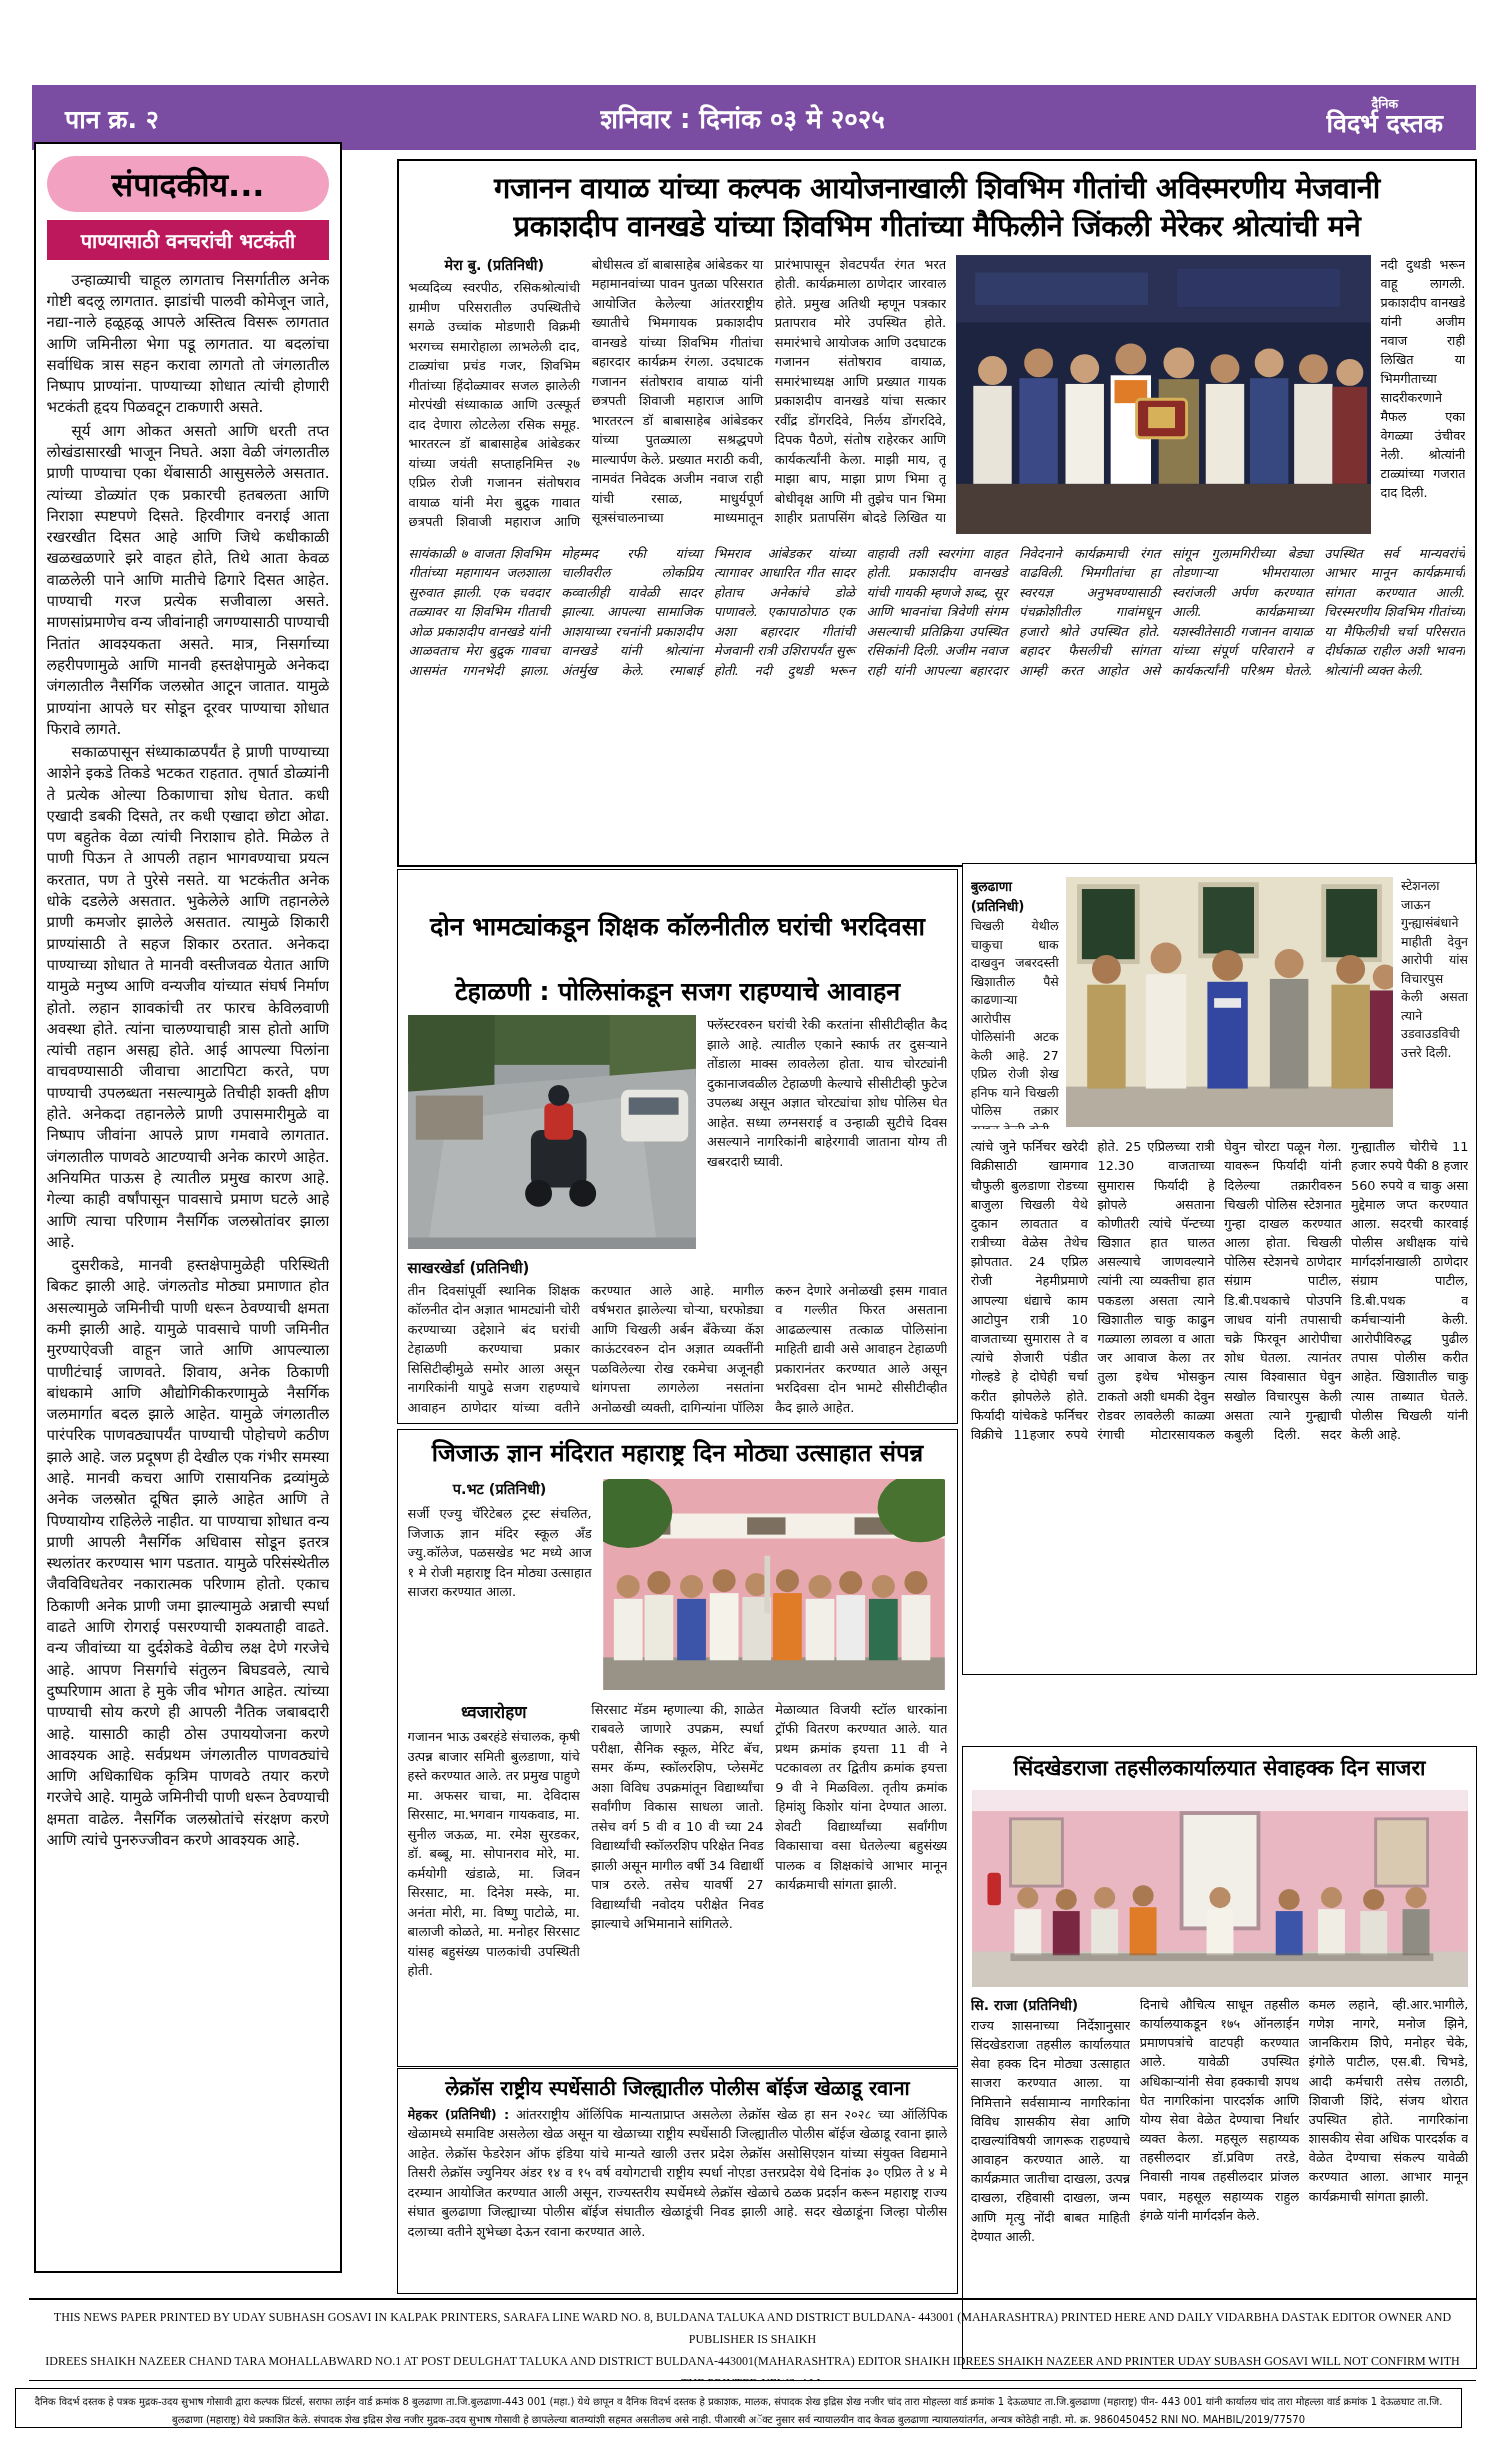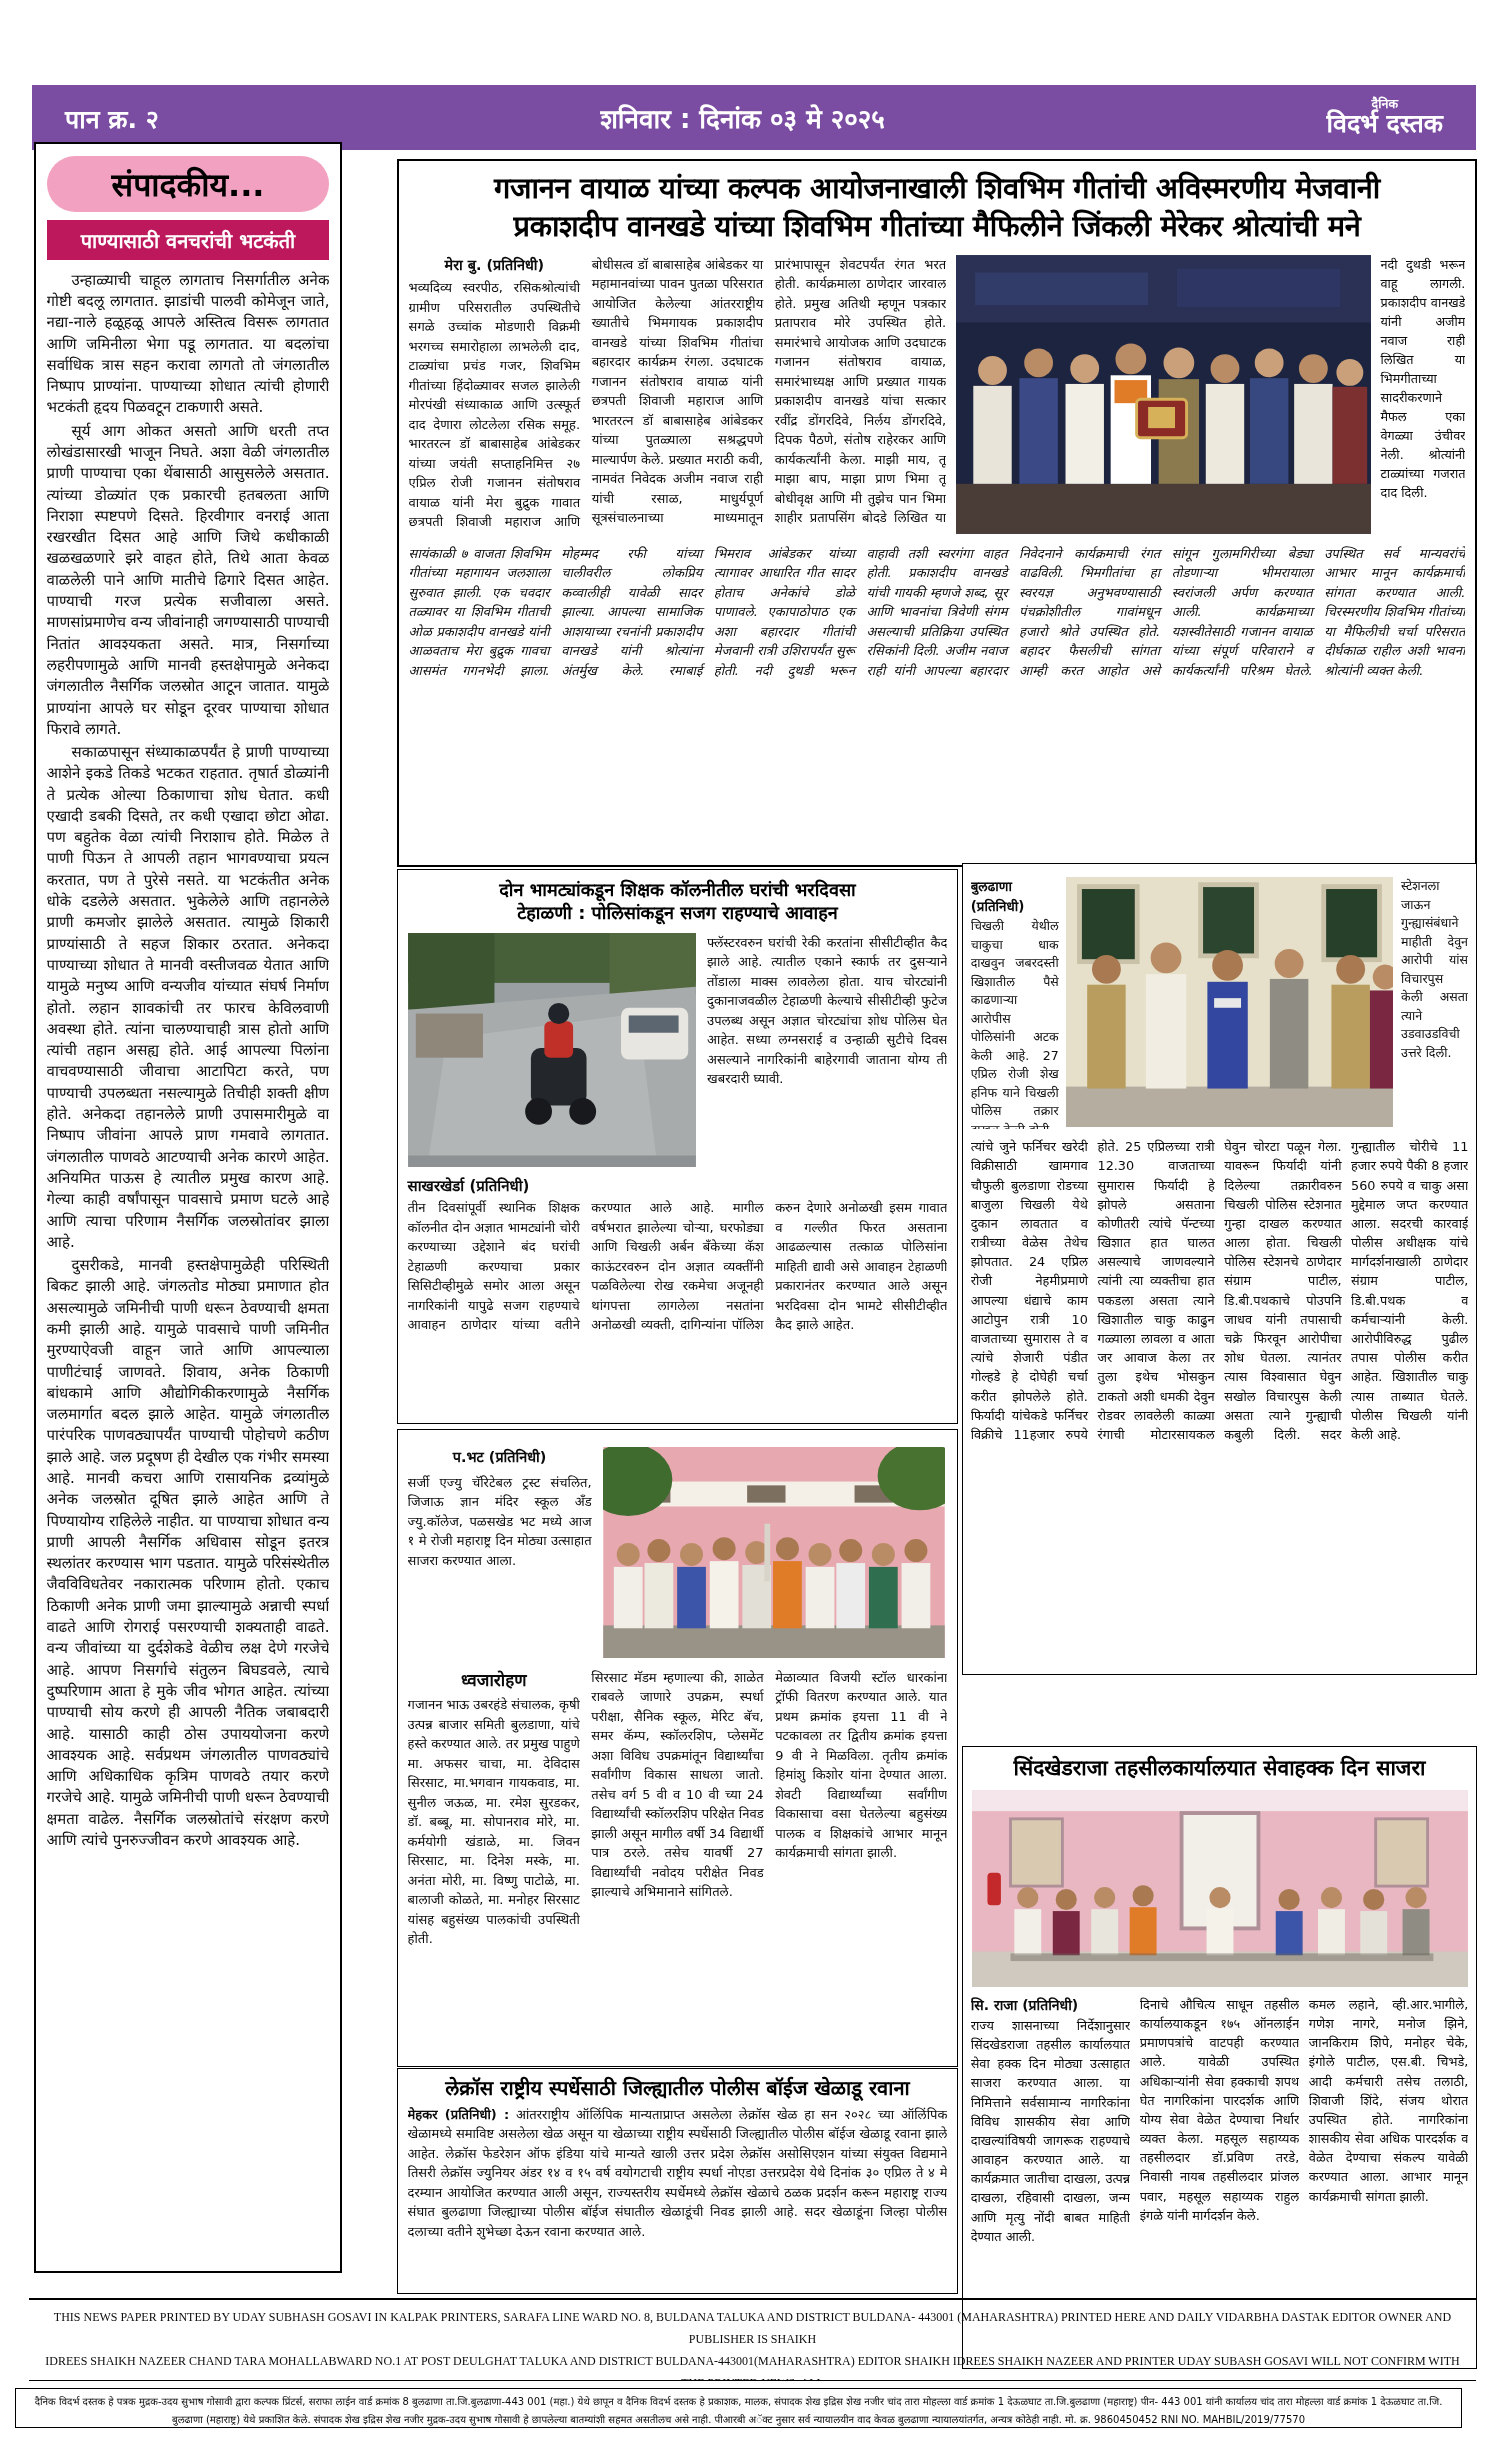--- a/index.html
+++ b/index.html
@@ -36,21 +36,21 @@
   .main-art .hl1,.main-art .hl2{font-size:29px;letter-spacing:-0.3px;}
   .rowA{display:flex;gap:9.6px;margin-top:9.6px;height:281px;overflow:hidden;}
   .cols3{width:538px;column-count:3;column-gap:11.5px;font-size:13px;line-height:1.5;text-align:justify;overflow:hidden;}
   .cols3 .byline{display:block;text-align:center;font-size:14.4px;margin-bottom:1.9px;}
   .ph-main{width:415px;height:279px;flex:none;}
   .narrowcol{width:85px;font-size:12.7px;line-height:1.5;text-align:justify;overflow:hidden;}
   .rowB{margin-top:7.7px;column-count:7;column-gap:11.5px;font-size:13px;line-height:1.5;text-align:justify;height:309px;overflow:hidden;font-style:italic;}
 
   
   .thieves{left:397px;top:869px;width:561px;height:555px;padding:7.7px 9.6px;}
-  .thieves .hl{font-size:18px;}
+  .thieves .hl{font-size:25px;margin-top:32px;}
   .th-row{display:flex;gap:11.5px;margin-top:7.7px;height:236px;overflow:hidden;}
   .ph-cctv{width:288px;height:234px;flex:none;}
   .th-side{font-size:13px;line-height:1.5;text-align:justify;overflow:hidden;}
   .th-byline{margin-top:5.8px;font-size:15px;font-weight:bold;}
   .th-body{margin-top:3.8px;column-count:3;column-gap:11.5px;font-size:13px;line-height:1.5;text-align:justify;height:204px;overflow:hidden;}
 
   
   .knife{left:962px;top:863px;width:515px;height:812px;padding:7.7px 7.7px;}
   .knife .hl{font-size:21px;}
   .kn-row{display:flex;gap:7.7px;margin-top:5.8px;height:252px;overflow:hidden;}
@@ -217,20 +217,21 @@
           <circle cx="332" cy="104" r="13" fill="#b98c66"></circle>
             <rect x="316" y="118" width="28" height="102" fill="#7a2742"></rect>
         </g>
       </svg>
       <div class="kn-right">स्टेशनला जाऊन गुन्ह्यासंबंधाने माहीती देवुन आरोपी यांस विचारपुस केली असता त्याने उडवाउडविची उत्तरे दिली.</div>
     </div>
     <div class="kn-body">त्यांचे जुने फर्निचर खरेदी विक्रीसाठी खामगाव चौफुली बुलडाणा रोडच्या बाजुला चिखली येथे दुकान लावतात व रात्रीच्या वेळेस तेथेच झोपतात. 24 एप्रिल रोजी नेहमीप्रमाणे आपल्या धंद्याचे काम आटोपुन रात्री 10 वाजताच्या सुमारास ते व त्यांचे शेजारी पंडीत गोल्हडे हे दोघेही चर्चा करीत झोपलेले होते. फिर्यादी यांचेकडे फर्निचर विक्रीचे 11हजार रुपये होते. 25 एप्रिलच्या रात्री 12.30 वाजताच्या सुमारास फिर्यादी हे झोपले असताना कोणीतरी त्यांचे पॅन्टच्या खिशात हात घालत असल्याचे जाणवल्याने त्यांनी त्या व्यक्तीचा हात पकडला असता त्याने खिशातील चाकु काढुन गळ्याला लावला व आता जर आवाज केला तर तुला इथेच भोसकुन टाकतो अशी धमकी देवुन रोडवर लावलेली काळ्या रंगाची मोटारसायकल घेवुन चोरटा पळून गेला. यावरून फिर्यादी यांनी दिलेल्या तक्रारीवरुन चिखली पोलिस स्टेशनात गुन्हा दाखल करण्यात आला होता. चिखली पोलिस स्टेशनचे ठाणेदार संग्राम पाटील, डि.बी.पथकाचे पोउपनि जाधव यांनी तपासाची चक्रे फिरवून आरोपीचा शोध घेतला. त्यानंतर त्यास विश्वासात घेवुन सखोल विचारपुस केली असता त्याने गुन्ह्याची कबुली दिली. सदर गुन्ह्यातील चोरीचे 11 हजार रुपये पैकी 8 हजार 560 रुपये व चाकु असा मुद्देमाल जप्त करण्यात आला. सदरची कारवाई पोलीस अधीक्षक यांचे मार्गदर्शनाखाली ठाणेदार संग्राम पाटील, डि.बी.पथक व कर्मचाऱ्यांनी केली. आरोपीविरुद्ध पुढील तपास पोलीस करीत आहेत. खिशातील चाकु त्यास ताब्यात घेतले. पोलीस चिखली यांनी केली आहे.</div>
   </div>
 
   <div class="abox jijau">
+    <div class="hl">जिजाऊ ज्ञान मंदिरात महाराष्ट्र दिन मोठ्या उत्साहात संपन्न</div>
     <div class="jj-row">
       <div class="jj-left">
         <span class="byline">प.भट (प्रतिनिधी)</span>
         <span>सर्जी एज्यु चॅरिटेबल ट्रस्ट संचलित, जिजाऊ ज्ञान मंदिर स्कूल अँड ज्यु.कॉलेज, पळसखेड भट मध्ये आज १ मे रोजी महाराष्ट्र दिन मोठ्या उत्साहात साजरा करण्यात आला.</span>
       </div>
       <svg class="ph-school" viewBox="0 0 356 220" xmlns="http://www.w3.org/2000/svg">
         <rect width="356" height="220" fill="#e7a8b0"></rect>
         <rect y="36" width="356" height="26" fill="#f4efe7"></rect>
         <rect x="30" y="40" width="40" height="18" fill="#7c6f60"></rect>
         <rect x="150" y="40" width="40" height="18" fill="#7c6f60"></rect>

